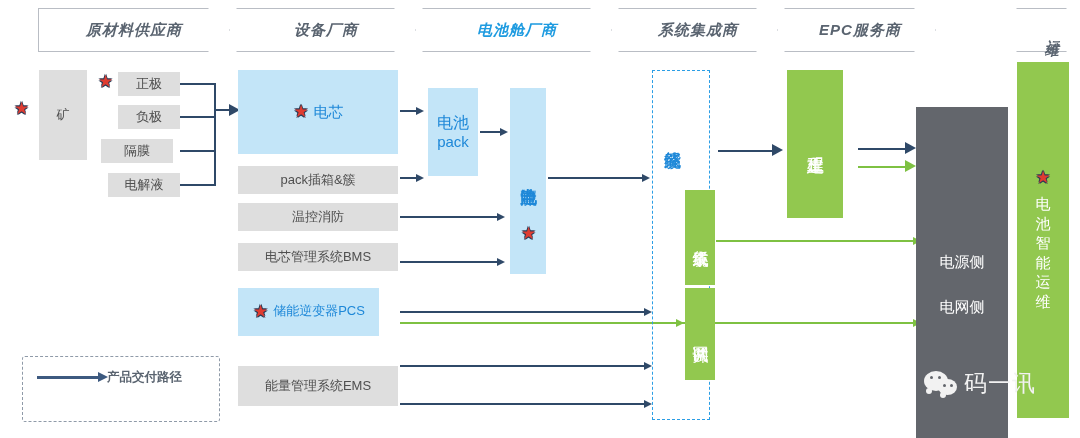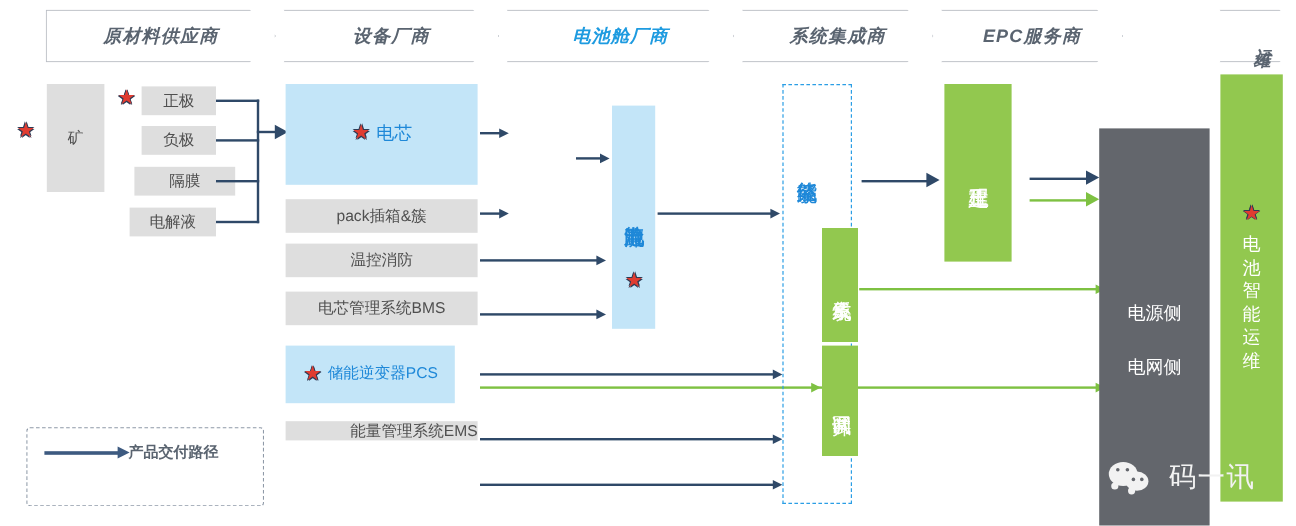--- a/index.html
+++ b/index.html
@@ -54,21 +54,21 @@
   .lg-line{width:62px;height:3px;background:#3d5a80;position:relative;}
   .lg-line.g{background:#8dc63f;}
   .lg-line:after{content:"";position:absolute;right:-9px;top:-4px;width:0;height:0;
         border-top:5.5px solid transparent;border-bottom:5.5px solid transparent;
         border-left:10px solid #3d5a80;}
   .lg-line.g:after{border-left-color:#8dc63f;}
   .lg-txt{font-size:12.5px;font-weight:bold;color:#5a6470;}
   .lg-txt.g{color:#8dc63f;}
 
   
-  #wechat{position:absolute;left:924px;top:382px;display:flex;align-items:center;gap:14px;}
+  #wechat{position:absolute;left:924px;top:368px;display:flex;align-items:center;gap:4px;}
   .wx-glyph{position:relative;width:36px;height:26px;}
   .wx-glyph .b1,.wx-glyph .b2{position:absolute;background:#f2f2f2;border-radius:50%;}
   .wx-glyph .b1{width:24px;height:20px;left:0;top:0;}
   .wx-glyph .b2{width:19px;height:16px;left:14px;top:8px;}
   .wx-glyph .t1,.wx-glyph .t2{position:absolute;background:#f2f2f2;
         width:6px;height:6px;border-radius:50%;}
   .wx-glyph .t1{left:2px;top:17px;}
   .wx-glyph .t2{left:16px;top:21px;}
   .wx-glyph i{position:absolute;width:3px;height:3px;border-radius:50%;background:#63666c;}
   #wx-text{font-size:23px;color:#f2f2f2;font-weight:500;letter-spacing:1px;}
@@ -111,21 +111,21 @@
     <span>矿</span>
   </div>
 
   <div class="star" style="left:97px;top:73px;">★</div>
   <div class="box gray" style="left:118px;top:72px;width:62px;height:24px;">
     <span>正极</span>
   </div>
   <div class="box gray" style="left:118px;top:105px;width:62px;height:24px;">
     <span>负极</span>
   </div>
-  <div class="box gray" style="left:112px;top:139px;width:84px;height:24px;">
+  <div class="box gray" style="left:101px;top:139px;width:72px;height:24px;">
     <span>隔膜</span>
   </div>
   <div class="box gray" style="left:108px;top:173px;width:72px;height:24px;">
     <span>电解液</span>
   </div>
 
   <div class="ln" style="left:180px;top:83px;width:36px;"></div>
   <div class="ln" style="left:180px;top:116px;width:36px;"></div>
   <div class="ln" style="left:180px;top:150px;width:36px;"></div>
   <div class="ln" style="left:180px;top:184px;width:36px;"></div>
@@ -145,24 +145,28 @@
     <span>温控消防</span>
   </div>
   <div class="box gray" style="left:238px;top:243px;width:160px;height:28px;">
     <span>电芯管理系统BMS</span>
   </div>
   <div class="box blue" style="left:238px;top:288px;width:141px;height:48px;">
     <span>
       <span class="star inl">★</span><span>储能逆变器PCS</span>
     </span>
   </div>
-  <div class="box gray" style="left:238px;top:351px;width:160px;height:16px;justify-content:flex-end;">
+  <div class="box gray" style="left:238px;top:366px;width:160px;height:40px;">
     <span>能量管理系统EMS</span>
   </div>
 
+  <div class="box blue" style="left:428px;top:88px;width:50px;height:88px;font-size:16px;flex-direction:column;">
+    <span>电池</span>
+    <span style="font-size:15px;">pack</span>
+  </div>
 
   <div class="box blue" style="left:510px;top:88px;width:36px;height:186px;font-size:17px;flex-direction:column;padding-top:4px;">
     <span class="vtext">直流电池舱</span>
     <span class="star" style="position:relative;left:0;top:4px;"></span>
   </div>
   <div class="star" style="left:520px;top:225px;">★</div>
 
   <div class="ln" style="left:400px;top:110px;width:18px;"></div>
   <div class="ahead" style="left:416px;top:106.5px;"></div>
   <div class="ln" style="left:400px;top:177px;width:18px;"></div>

